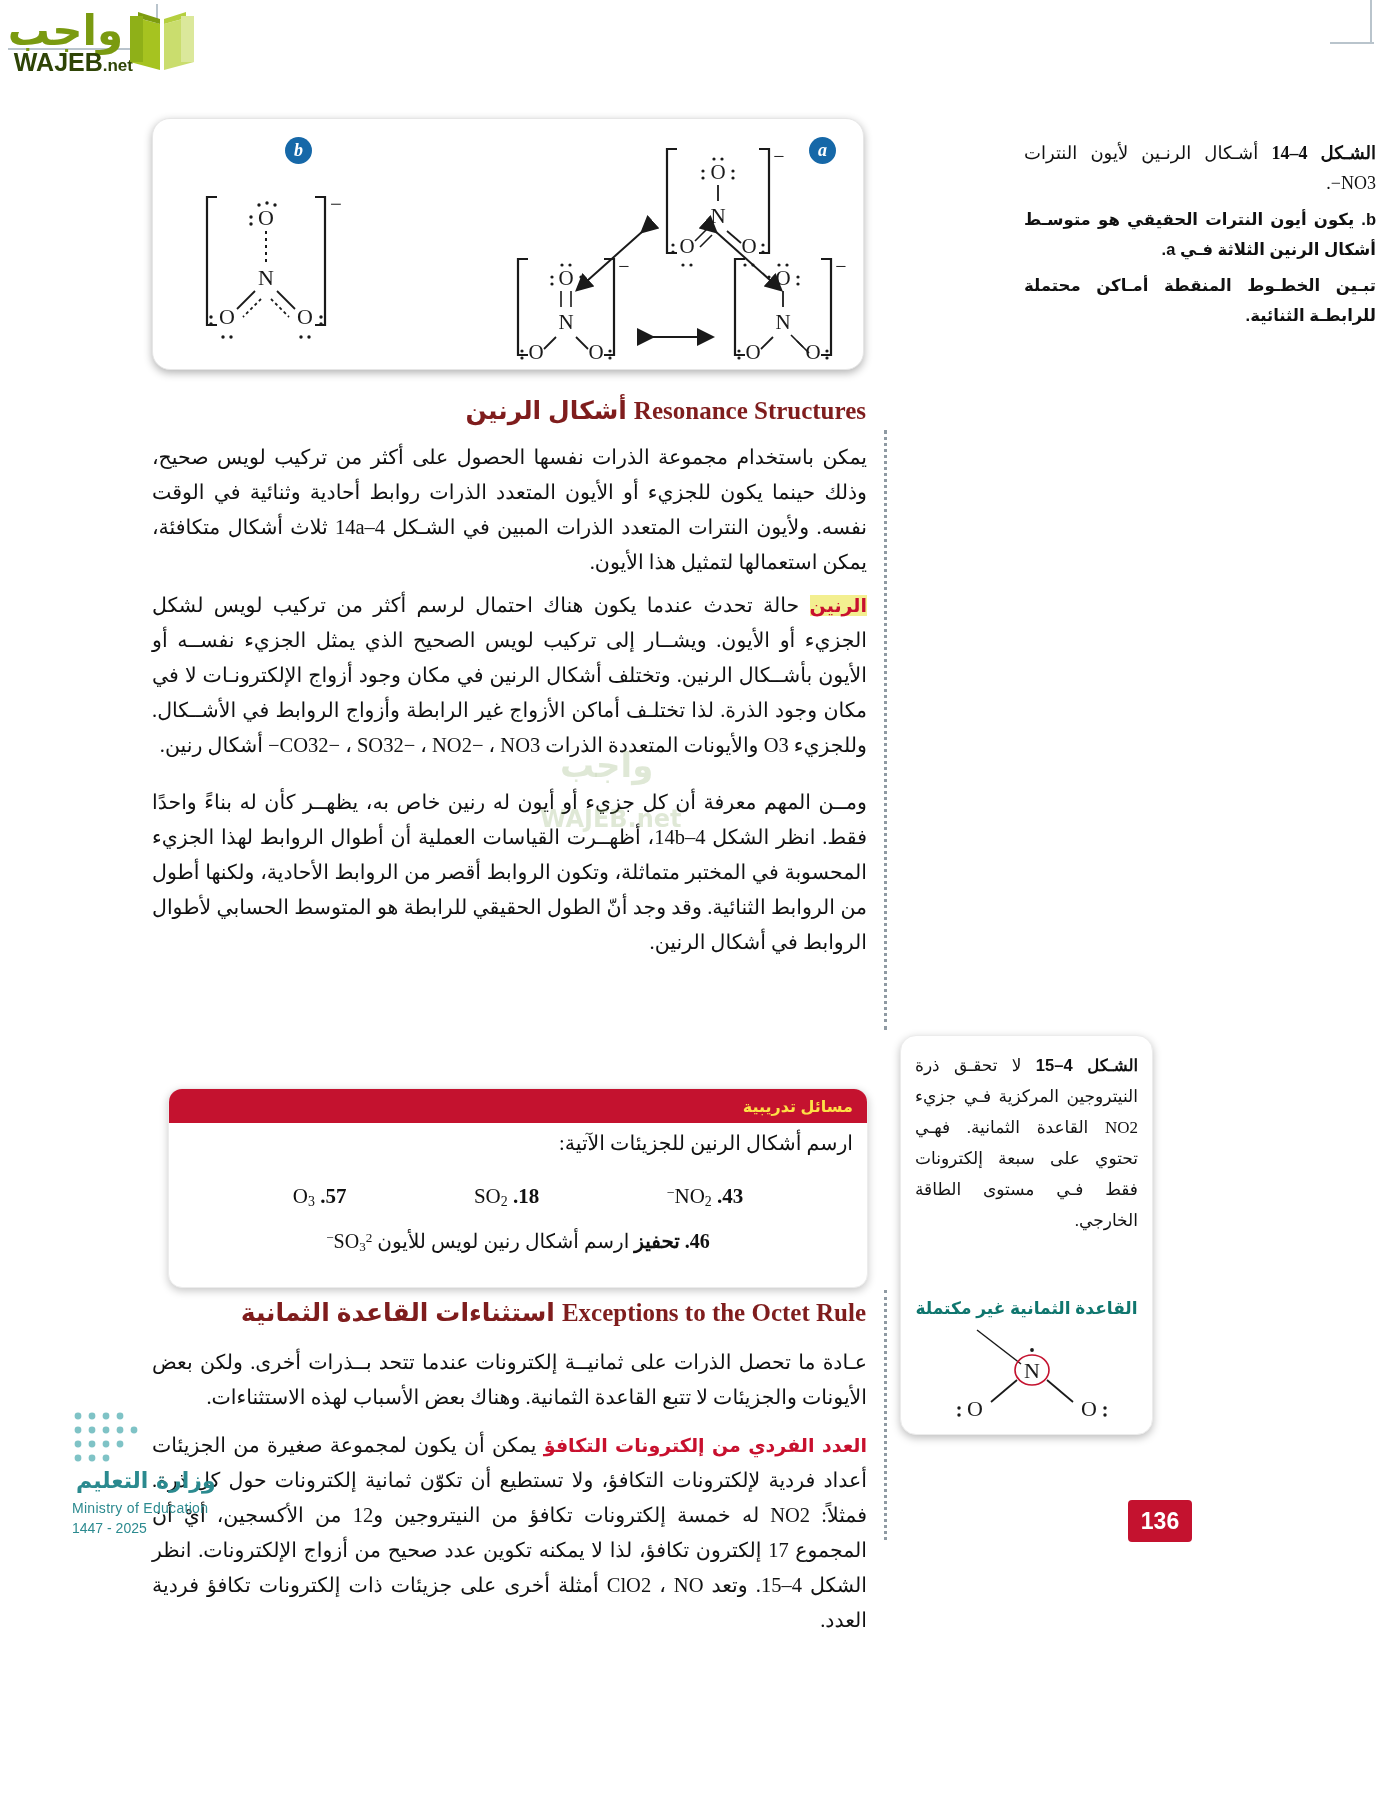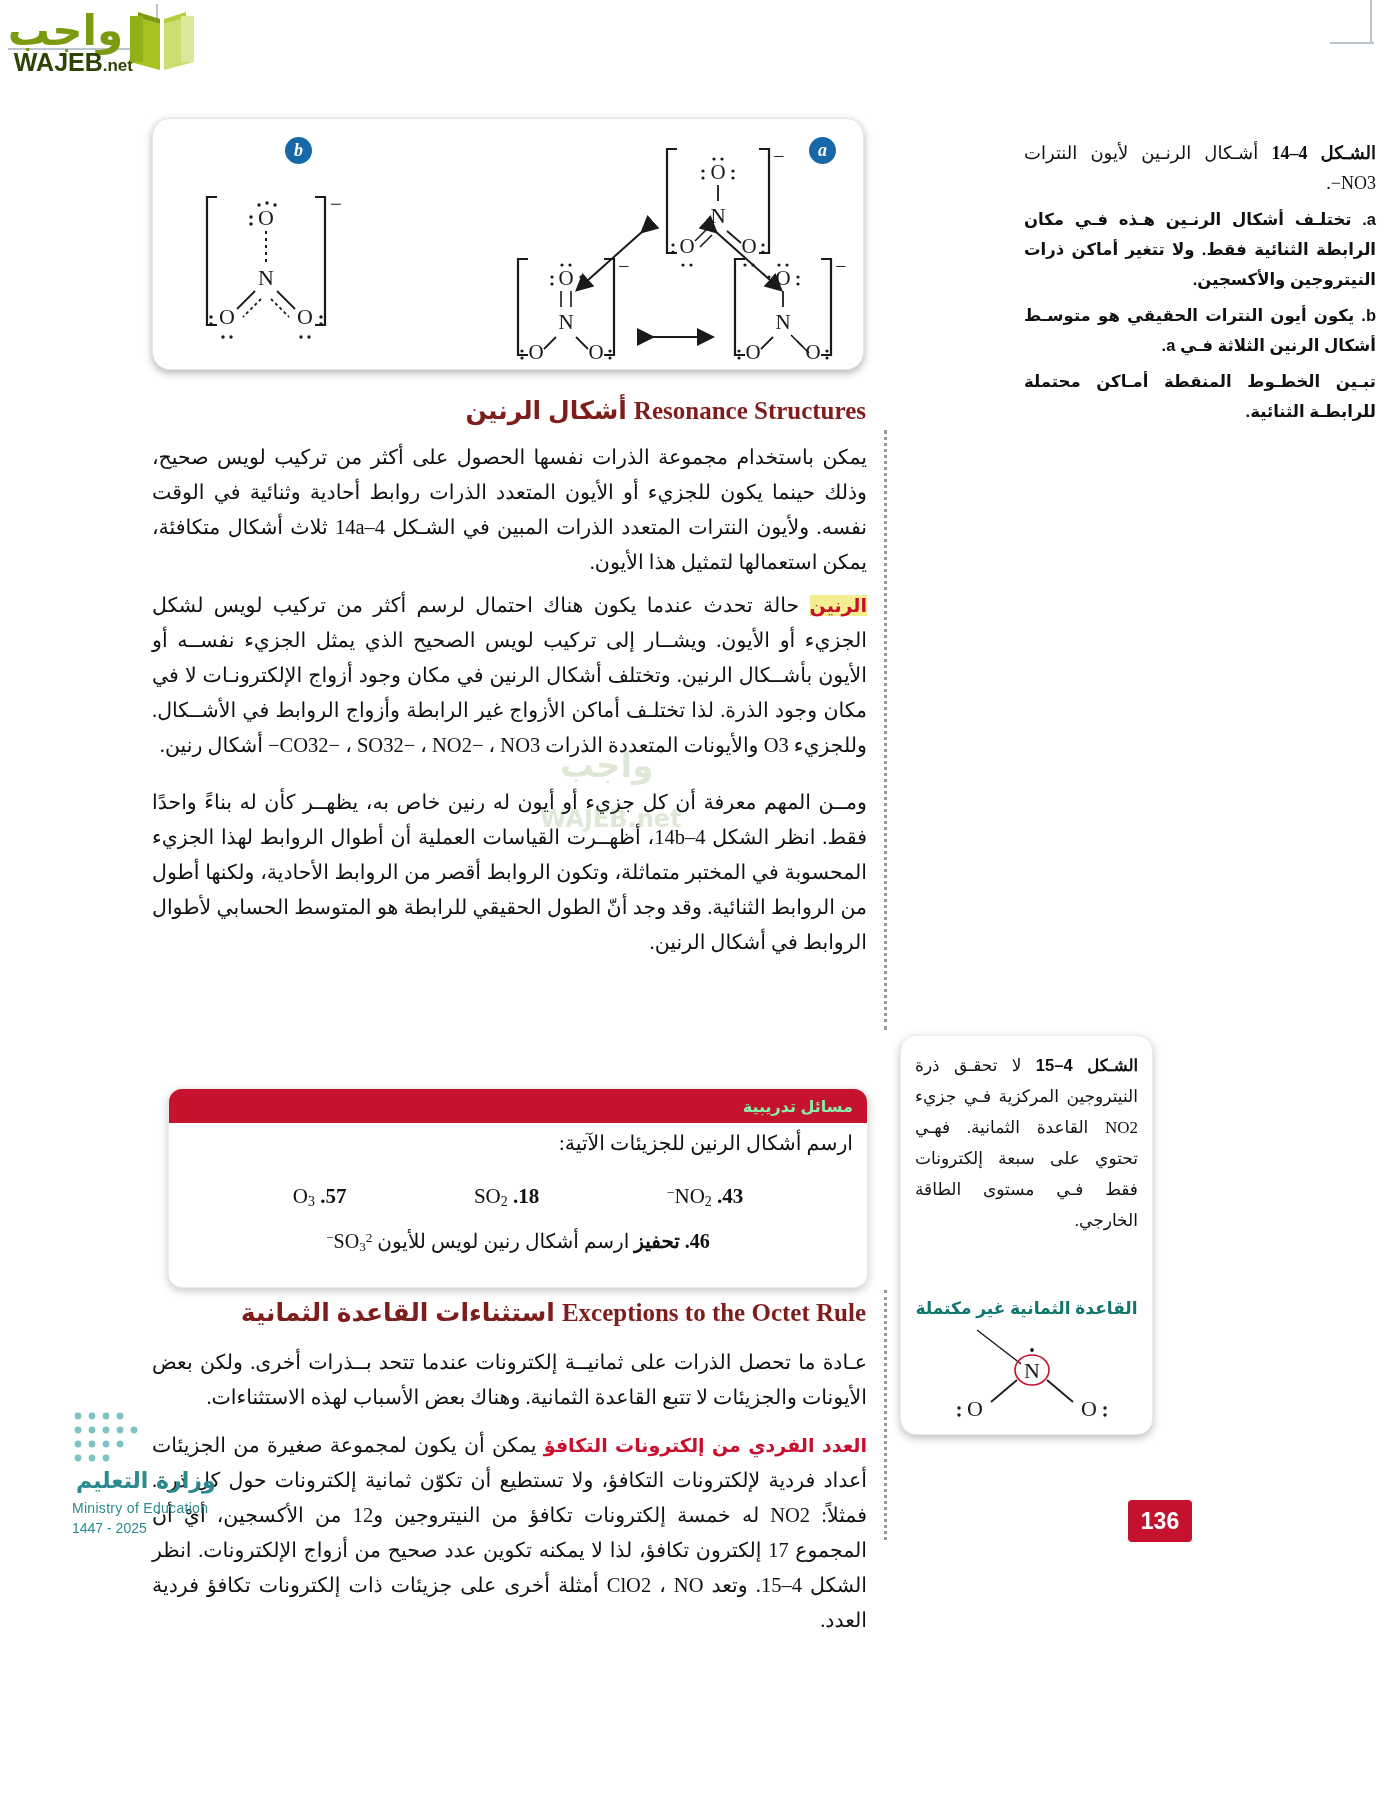--- a/index.html
+++ b/index.html
@@ -88,21 +88,21 @@
 
   
   #pp-box {
     position:absolute; left:168px; top:1088px; width:700px; height:200px;
     background:#fff; border-radius:14px;
     box-shadow:0 3px 8px rgba(0,0,0,.22); overflow:hidden;
     border:1px solid #ececec;
   }
   #pp-bar {
     position:absolute; left:0; top:0; width:100%; height:34px;
-    background:#c4122f; color:#86efac; direction:rtl;
+    background:#c4122f; color:#fde047; direction:rtl;
     font-family:"Liberation Sans","DejaVu Sans",sans-serif;
     font-size:16px; font-weight:700;
     display:flex; align-items:center; padding:0 14px;
   }
   #pp-prompt {
     position:absolute; right:14px; top:42px; direction:rtl;
     font-family:"Liberation Serif",serif; font-size:20.5px;
   }
   #pp-row {
     position:absolute; left:0; right:0; top:88px; height:40px;
@@ -345,21 +345,20 @@
 
     <line x1="198" y1="158" x2="258" y2="158" stroke="#1a1a1a" stroke-width="2" marker-start="url(#ah)" marker-end="url(#ah)"></line>
   </svg>
 </div>
 
 <div class="caption" style="left:1024px; top:138px; width:352px;">
   <div style="margin-bottom:4px;">
     <span class="lead">الشـكل 4–14</span>
     <span style="font-family:'Liberation Serif',serif;font-weight:400;font-size:18px;">أشـكال الرنـين لأيون النترات NO3−.</span>
   </div>
-  <div style="margin-top:6px;">a. تختلـف أشكال الرنـين هـذه فـي مكان الرابطة الثنائية فقط. ولا تتغير أماكن ذرات النيتروجين والأكسجين.</div>
   <div style="margin-top:6px;">b. يكون أيون النترات الحقيقي هو متوسـط أشكال الرنين الثلاثة فـي a.</div>
   <div style="margin-top:6px;">تبـين الخطـوط المنقطة أمـاكن محتملة للرابطـة الثنائية.</div>
 </div>
 
 <div class="dotsep" style="left:884px; top:430px; height:600px;"></div>
 <div class="dotsep" style="left:884px; top:1290px; height:250px;"></div>
 
 <div class="section-head" style="left:430px; top:396px; width:436px; text-align:right;">
   <span class="en">Resonance Structures</span>
   <span>أشكال الرنين</span>

